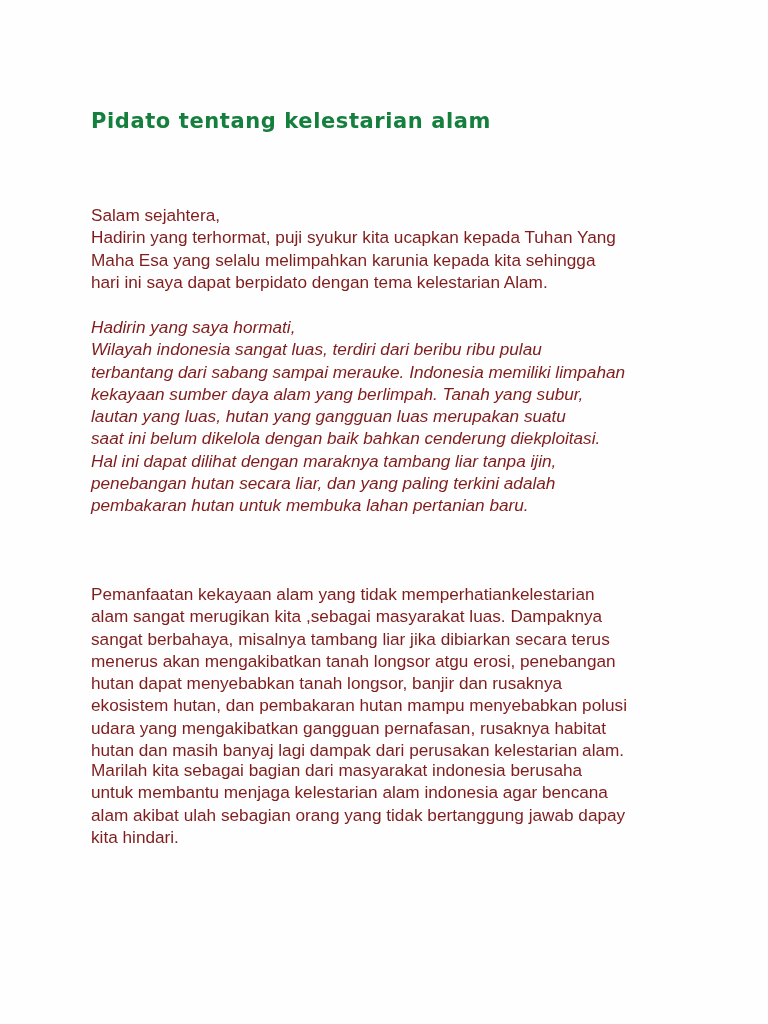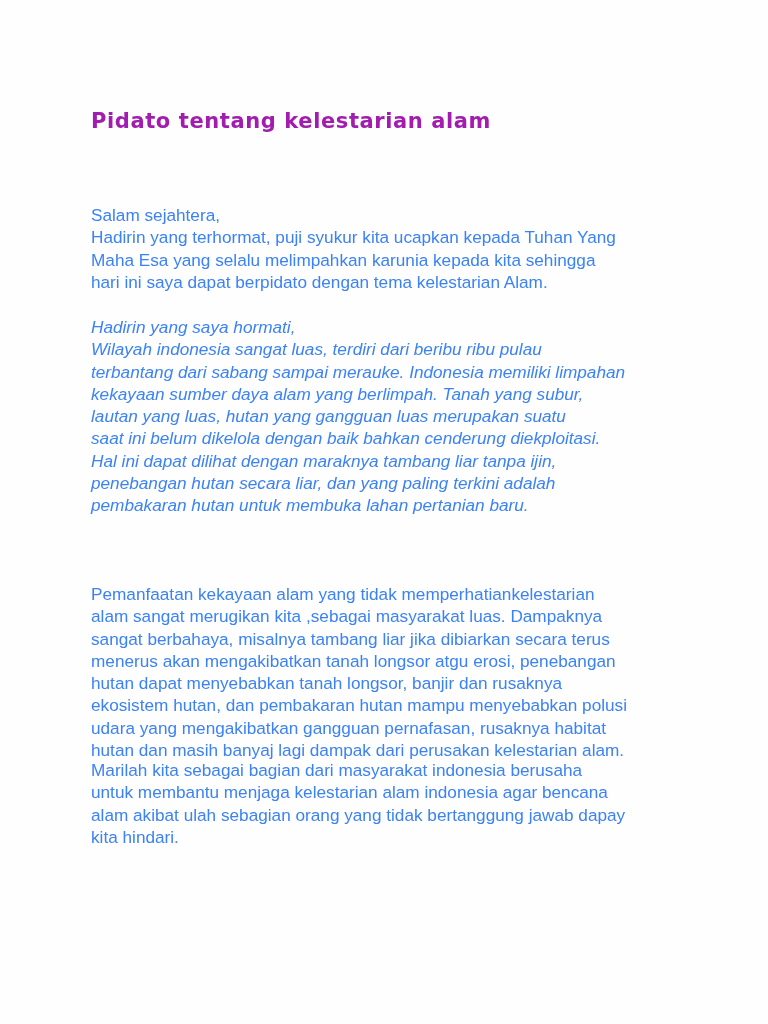--- a/index.html
+++ b/index.html
@@ -23,34 +23,34 @@
     }
     .title {
       position: absolute;
       left: 91px;
       top: 109px;
       margin: 0;
       font-family: "DejaVu Sans", sans-serif;
       font-weight: bold;
       font-size: 21px;
       letter-spacing: 0.6px;
-      color: #a21caf;
+      color: #15803d;
       white-space: nowrap;
     }
     .para {
       position: absolute;
       left: 91px;
       margin: 0;
     }
     .line {
       display: block;
       font-family: "Liberation Sans", sans-serif;
       font-size: 17.2px;
       line-height: 22.3px;
-      color: #3b82f6;
+      color: #7f1d1d;
       white-space: nowrap;
       letter-spacing: 0px;
     }
     #p1 { top: 204px; }
     #p2 { top: 316px; font-style: italic; }
     #p3 { top: 583px; }
     #p4 { top: 759px; }
   </style>
 </head>
 <body>

